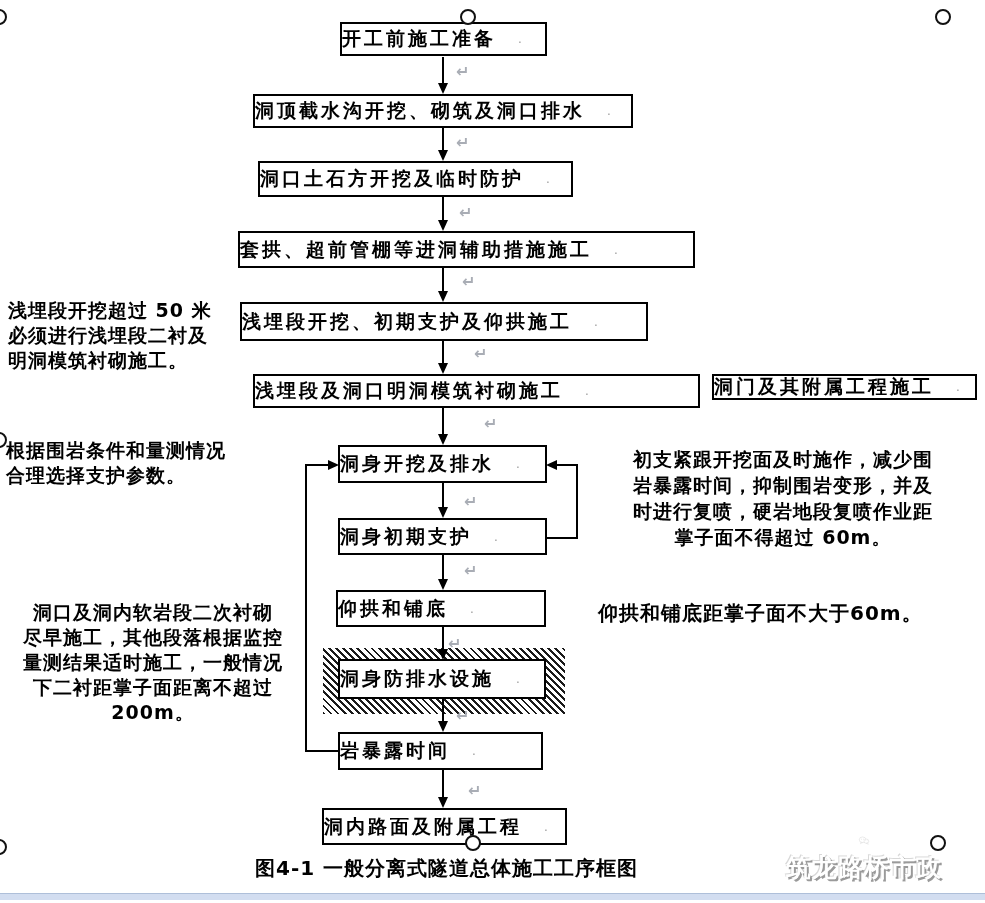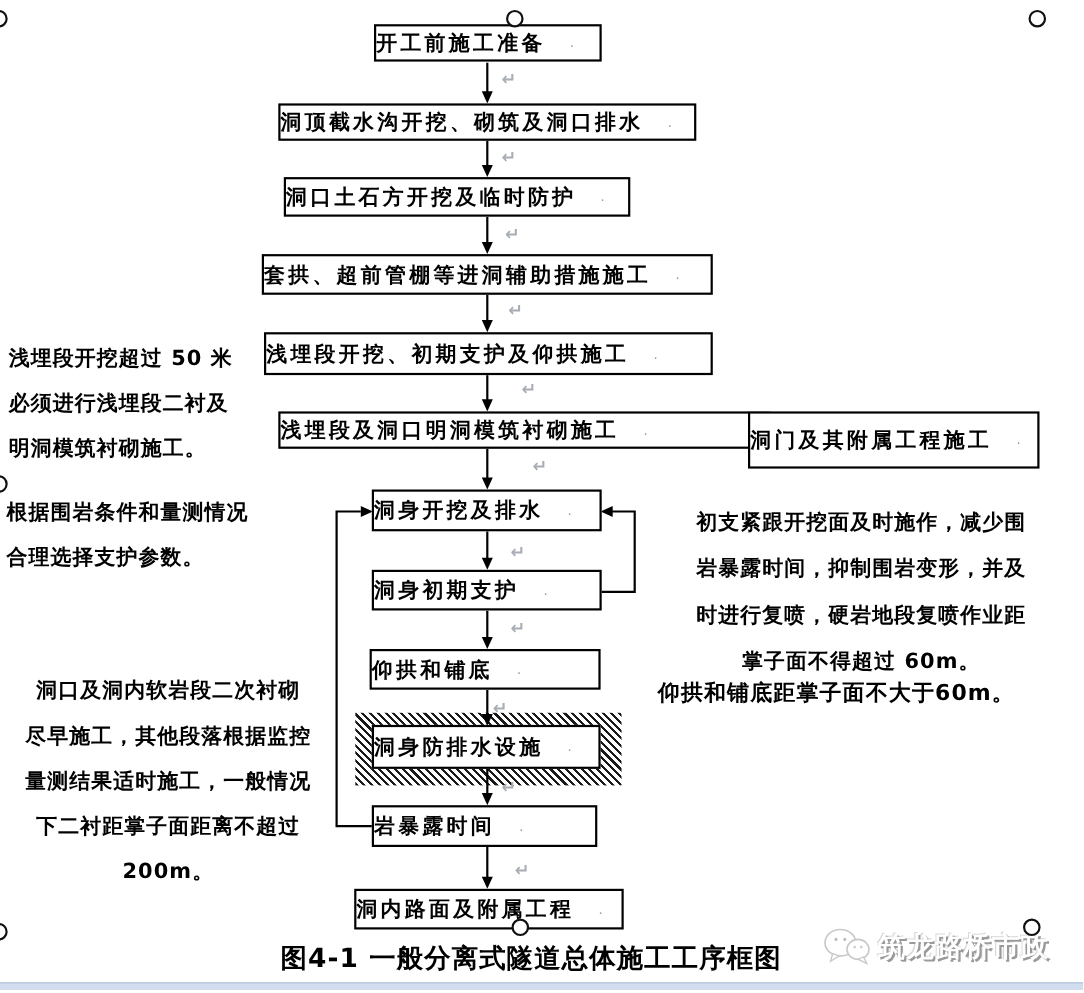--- a/index.html
+++ b/index.html
@@ -13,32 +13,32 @@
     box-sizing:border-box;z-index:3;white-space:nowrap;gap:20px;
   }
   .fbox .lbl{font-weight:bold;font-size:19px;letter-spacing:3px;}
   .pmark{color:#9b9b9b;font-size:12px;margin-left:2px;font-weight:normal;}
   .hatch{
     position:absolute;left:323px;top:648px;width:242px;height:66px;z-index:1;
     background:repeating-linear-gradient(45deg,#1a1a1a 0,#1a1a1a 2px,#ffffff 2px,#ffffff 5px);
   }
   #connectors{position:absolute;left:0;top:0;z-index:2;}
   .ann{position:absolute;font-weight:bold;z-index:3;}
-  .ann div{white-space:nowrap;margin-top:16px;}
+  .ann div{white-space:nowrap;}
   .ann-left{text-align:left;}
   .ann-center{text-align:center;}
   .para-mark{position:absolute;color:#a9adb5;font-size:16px;z-index:2;font-weight:bold;}
-  .caption{position:absolute;left:255px;top:855px;width:420px;font-size:24px;font-weight:bold;letter-spacing:1px;z-index:3;white-space:nowrap;}
+  .caption{position:absolute;left:255px;top:855px;width:420px;font-size:20px;font-weight:bold;letter-spacing:1px;z-index:3;white-space:nowrap;}
   .handle{
     position:absolute;width:12px;height:12px;border-radius:50%;
     background:#fff;border:2px solid #111;box-sizing:content-box;z-index:6;
   }
   .watermark{
     position:absolute;left:748px;top:836px;width:232px;height:48px;z-index:5;
-    display:flex;align-items:center;gap:6px;
+    display:flex;align-items:center;gap:6px;flex-direction:column;
   }
   .watermark .wm-text{
     font-size:25px;font-weight:bold;color:#ffffff;letter-spacing:1px;white-space:nowrap;
     text-shadow:2px 2px 0 #9a9a9a,-1px -1px 0 #d8d8d8;
   }
   .bottom-strip{
     position:absolute;left:0;top:893px;width:985px;height:6px;z-index:5;
     background:#d2ddf0;border-top:1px solid #aebfd9;
   }
   .ann-line{line-height:25px;font-size:19px;letter-spacing:1px;}
@@ -102,33 +102,33 @@
       <span class="pmark">.</span>
   </div>
   <div class="fbox" style="left:253px;top:94px;width:380px;height:34px">
     <span class="lbl">洞顶截水沟开挖、砌筑及洞口排水</span>
       <span class="pmark">.</span>
   </div>
   <div class="fbox" style="left:258px;top:161px;width:315px;height:36px">
     <span class="lbl">洞口土石方开挖及临时防护</span>
       <span class="pmark">.</span>
   </div>
-  <div class="fbox" style="left:238px;top:231px;width:410px;height:37px">
+  <div class="fbox" style="left:238px;top:231px;width:457px;height:37px">
     <span class="lbl">套拱、超前管棚等进洞辅助措施施工</span>
       <span class="pmark">.</span>
   </div>
   <div class="fbox" style="left:240px;top:302px;width:408px;height:39px">
     <span class="lbl">浅埋段开挖、初期支护及仰拱施工</span>
       <span class="pmark">.</span>
   </div>
   <div class="fbox" style="left:253px;top:374px;width:447px;height:34px">
     <span class="lbl">浅埋段及洞口明洞模筑衬砌施工</span>
       <span class="pmark">.</span>
   </div>
-  <div class="fbox" style="left:680px;top:374px;width:265px;height:52px">
+  <div class="fbox" style="left:712px;top:374px;width:265px;height:26px">
     <span class="lbl">洞门及其附属工程施工</span>
       <span class="pmark">.</span>
   </div>
   <div class="fbox" style="left:338px;top:445px;width:209px;height:38px">
     <span class="lbl">洞身开挖及排水</span>
       <span class="pmark">.</span>
   </div>
   <div class="fbox" style="left:338px;top:518px;width:209px;height:37px">
     <span class="lbl">洞身初期支护</span>
       <span class="pmark">.</span>

